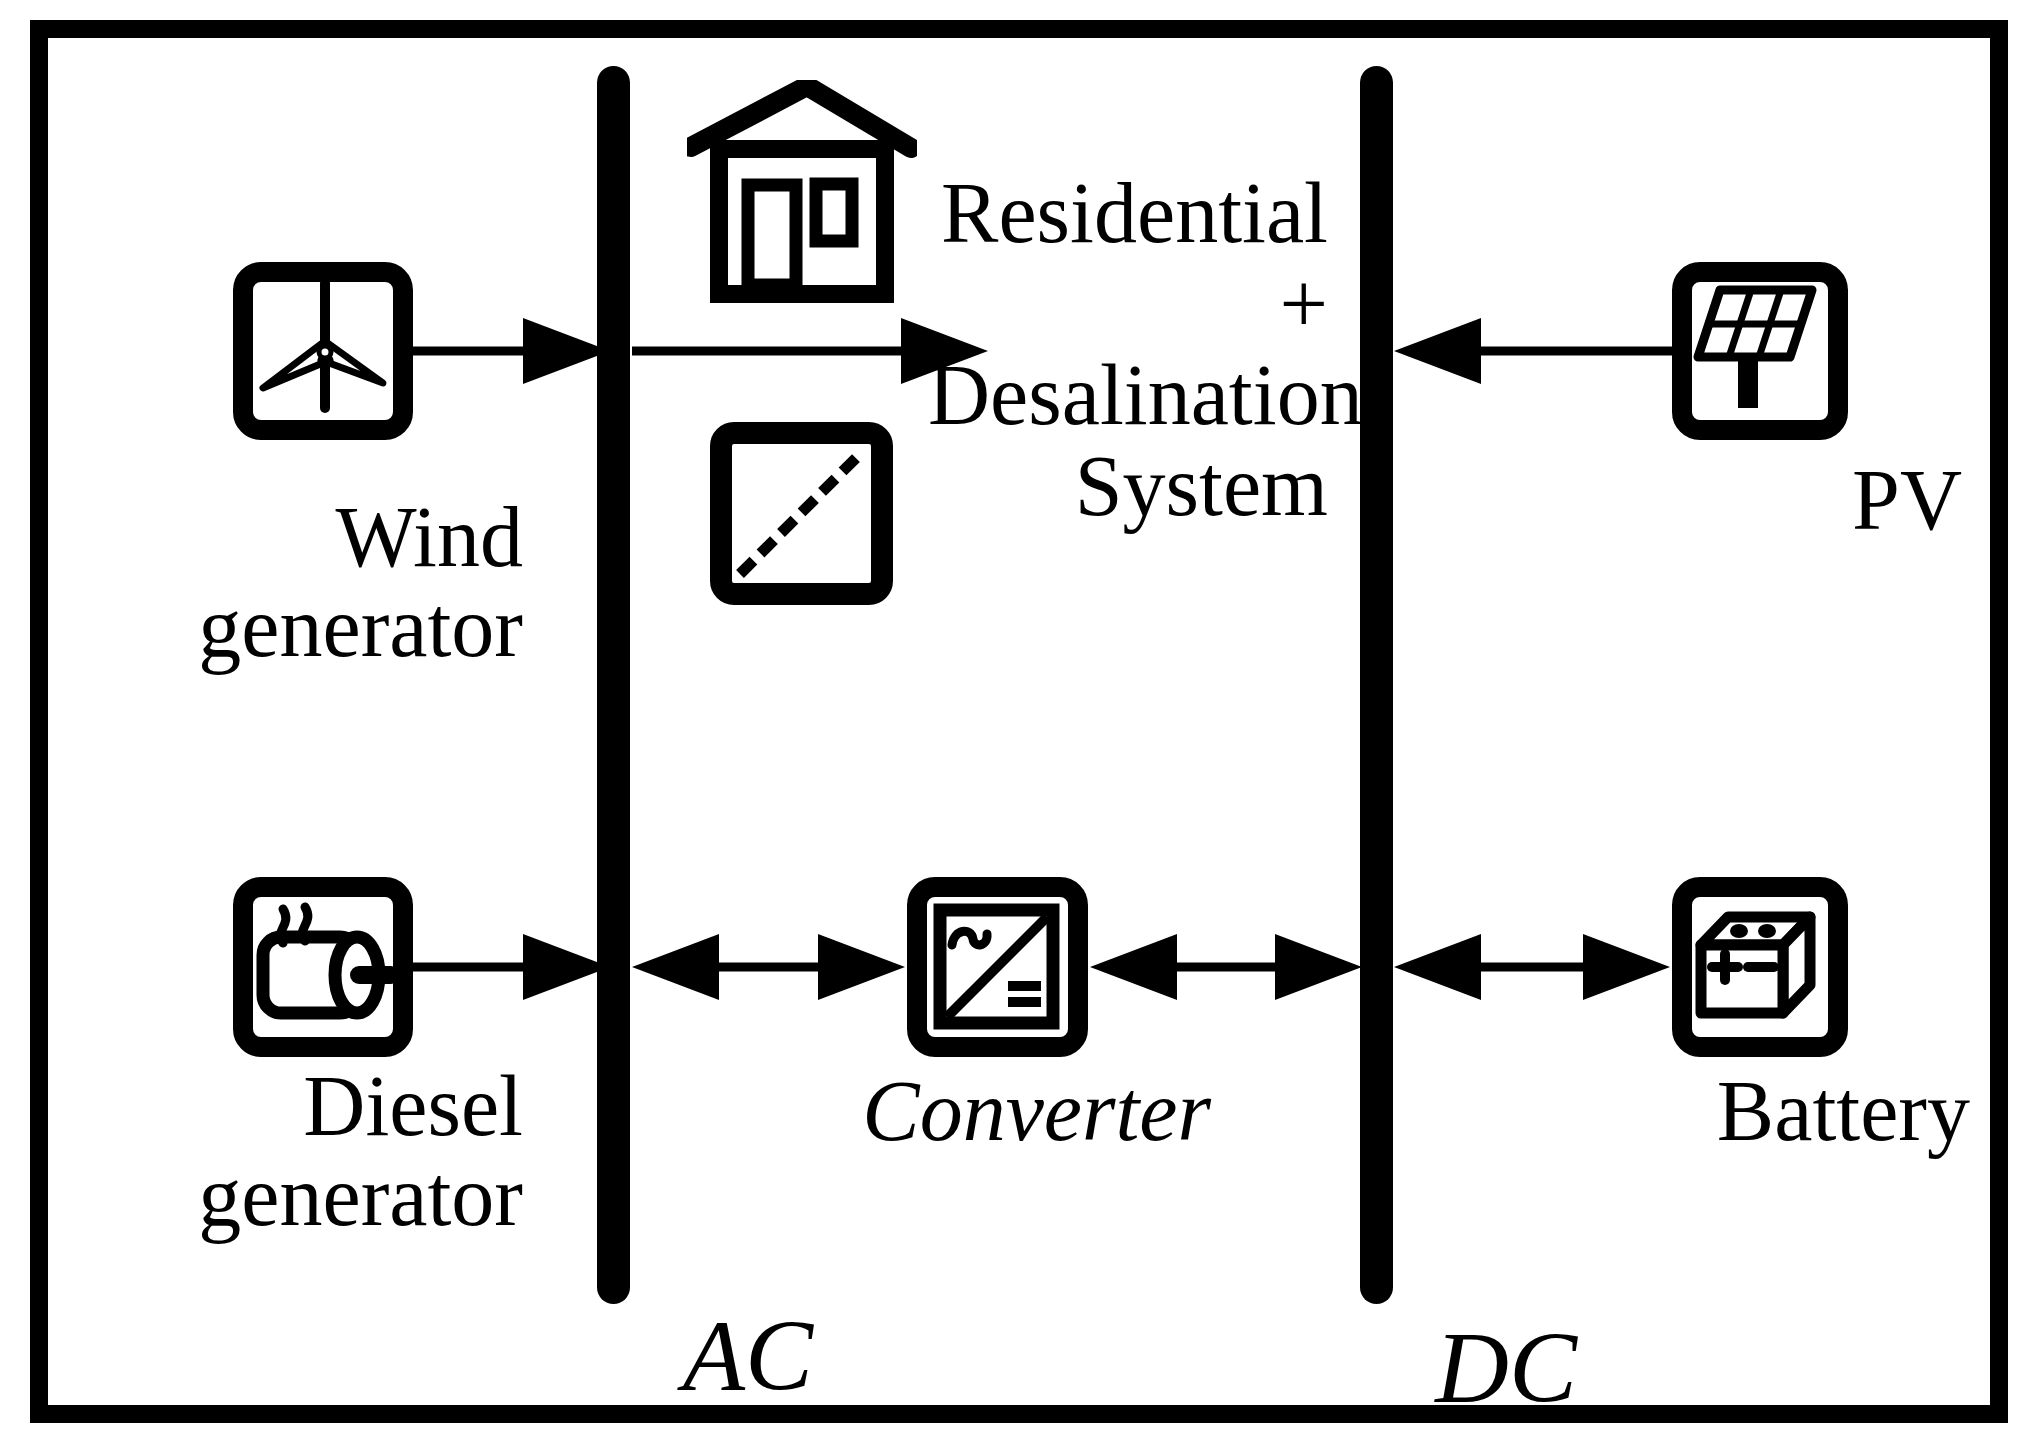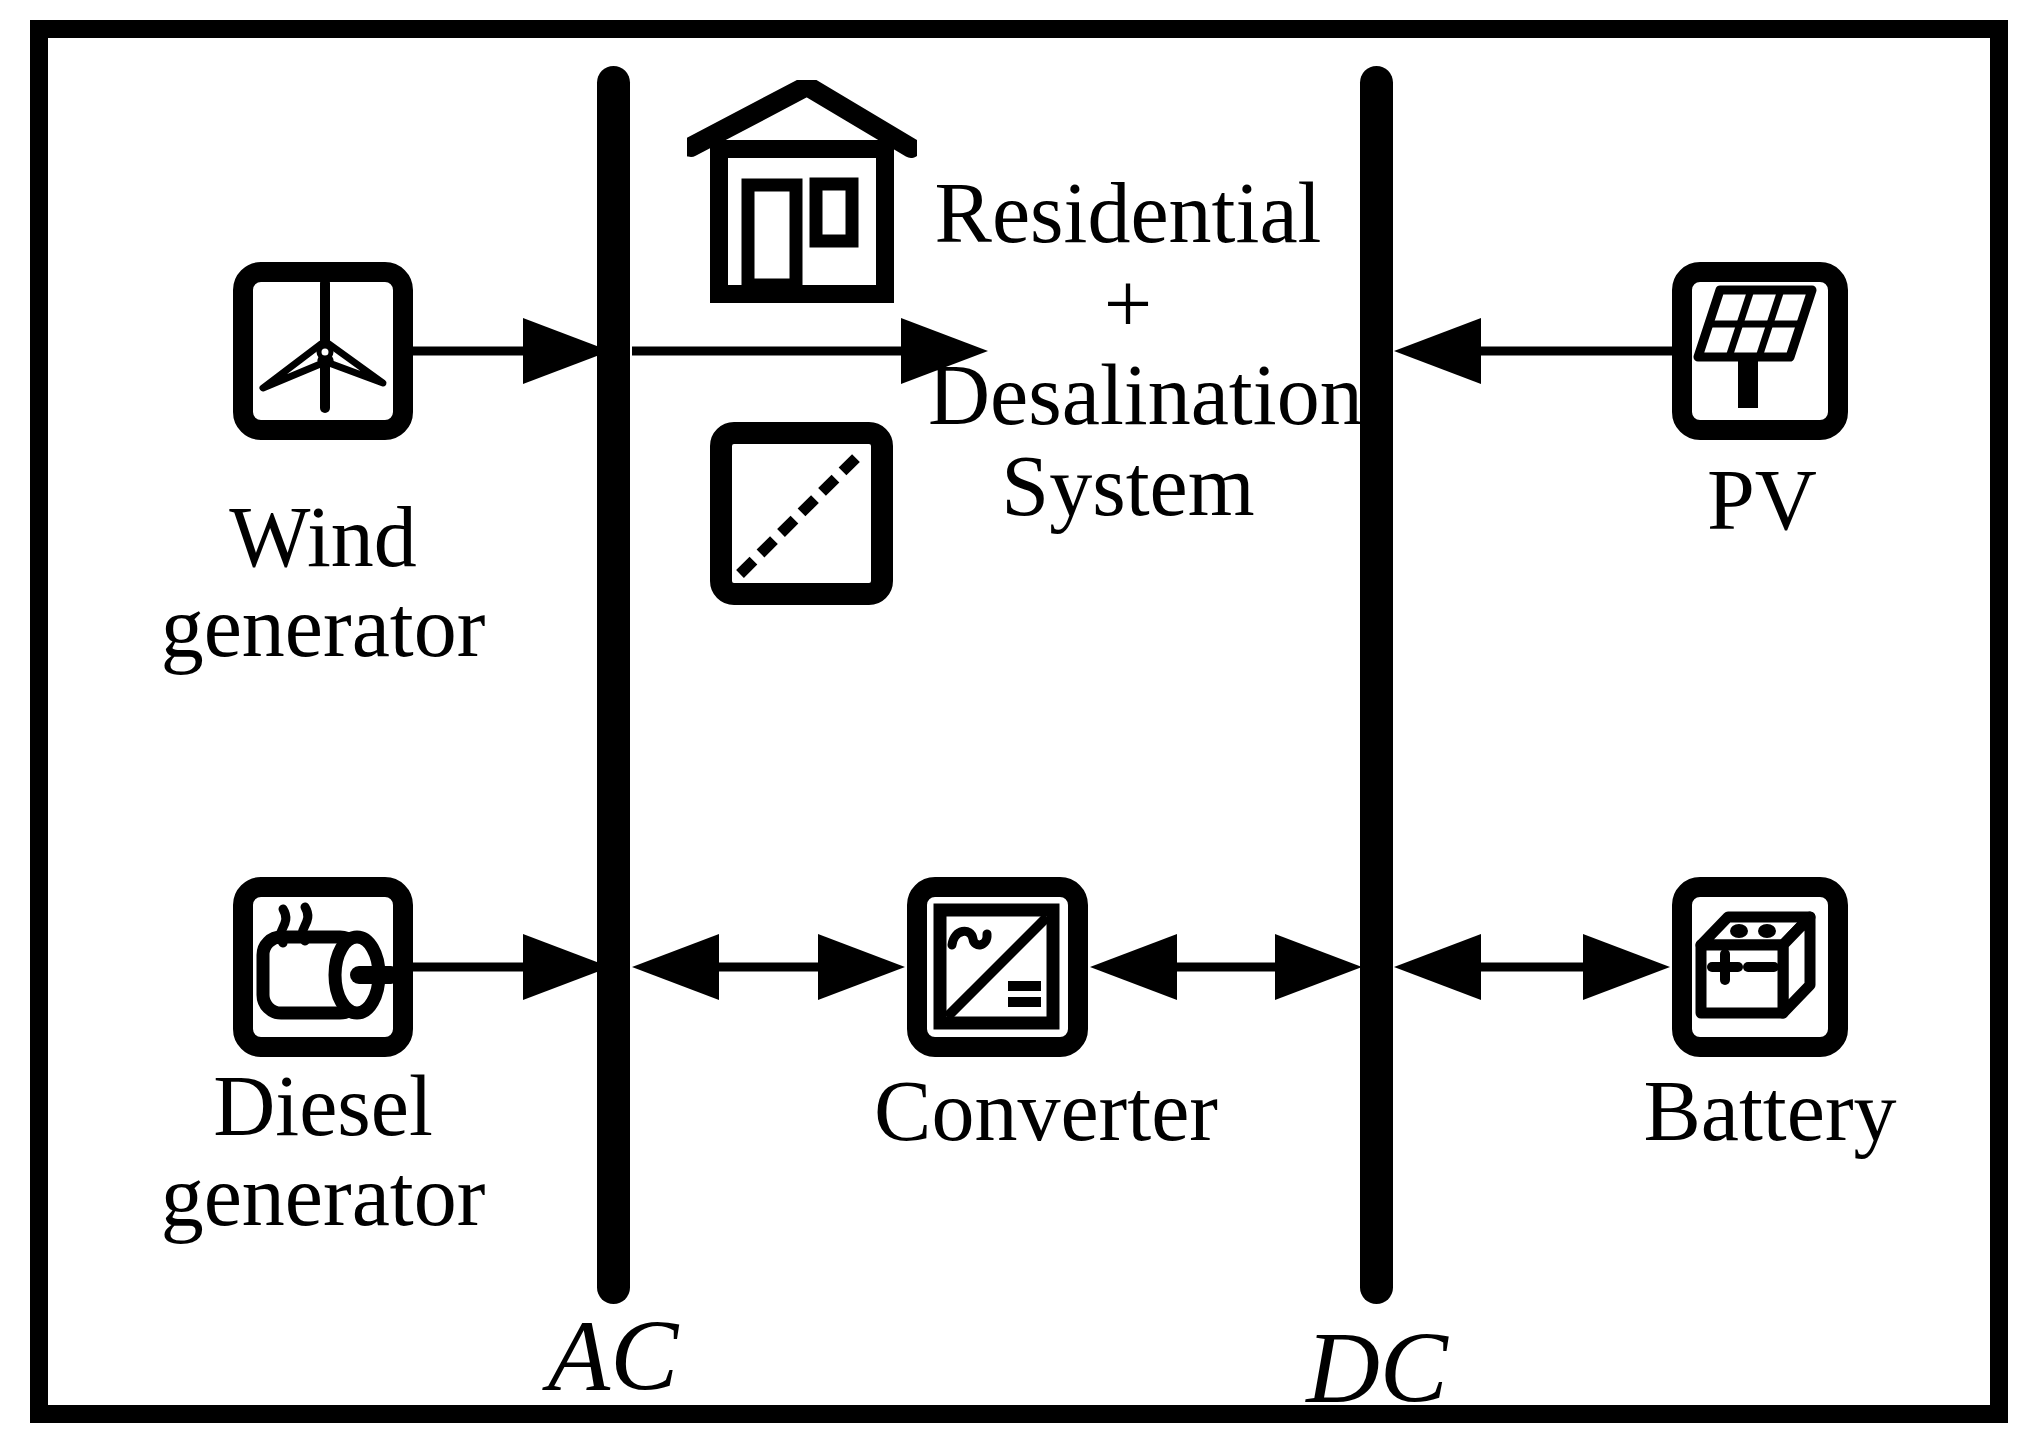--- a/index.html
+++ b/index.html
@@ -47,29 +47,29 @@
   svg.icon { position: absolute; }
   .icon-wind      { left: 233px;  top: 262px; }
   .icon-diesel    { left: 233px;  top: 877px; }
   .icon-converter { left: 907px;  top: 877px; }
   .icon-battery   { left: 1672px; top: 877px; }
   .icon-pv        { left: 1672px; top: 262px; }
   .icon-desal     { left: 710px;  top: 422px; }
   .icon-house     { left: 687px;  top: 80px;  }
   .label {
     position: absolute;
-    text-align: center;
+    text-align: right;
     font-size: 86px;
     line-height: 90px;
     white-space: nowrap;
     color: #000;
   }
   .label-wind      { left: 123px;  top: 452px;  width: 400px; margin-top: 40px; }
   .label-diesel    { left: 123px;  top: 1061px; width: 400px; }
-  .label-converter { left: 846px;  top: 1066px; width: 400px; }
+  .label-converter { left: 811px;  top: 1066px; width: 400px; font-style: italic; }
   .label-battery   { left: 1570px; top: 1066px; width: 400px; }
   .label-pv        { left: 1562px; top: 455px;  width: 400px; }
   .label-load      { left: 928px;  top: 168px;  width: 400px; line-height: 91px; }
   .bus-label       { font-size: 102px; line-height: 106px; font-style: italic; }
   .label-ac        { left: 413px;  top: 1303px; width: 400px; }
   .label-dc        { left: 1177px; top: 1303px; width: 400px; margin-top: 12px; }
 </style>
 </head>
 <body>
 

